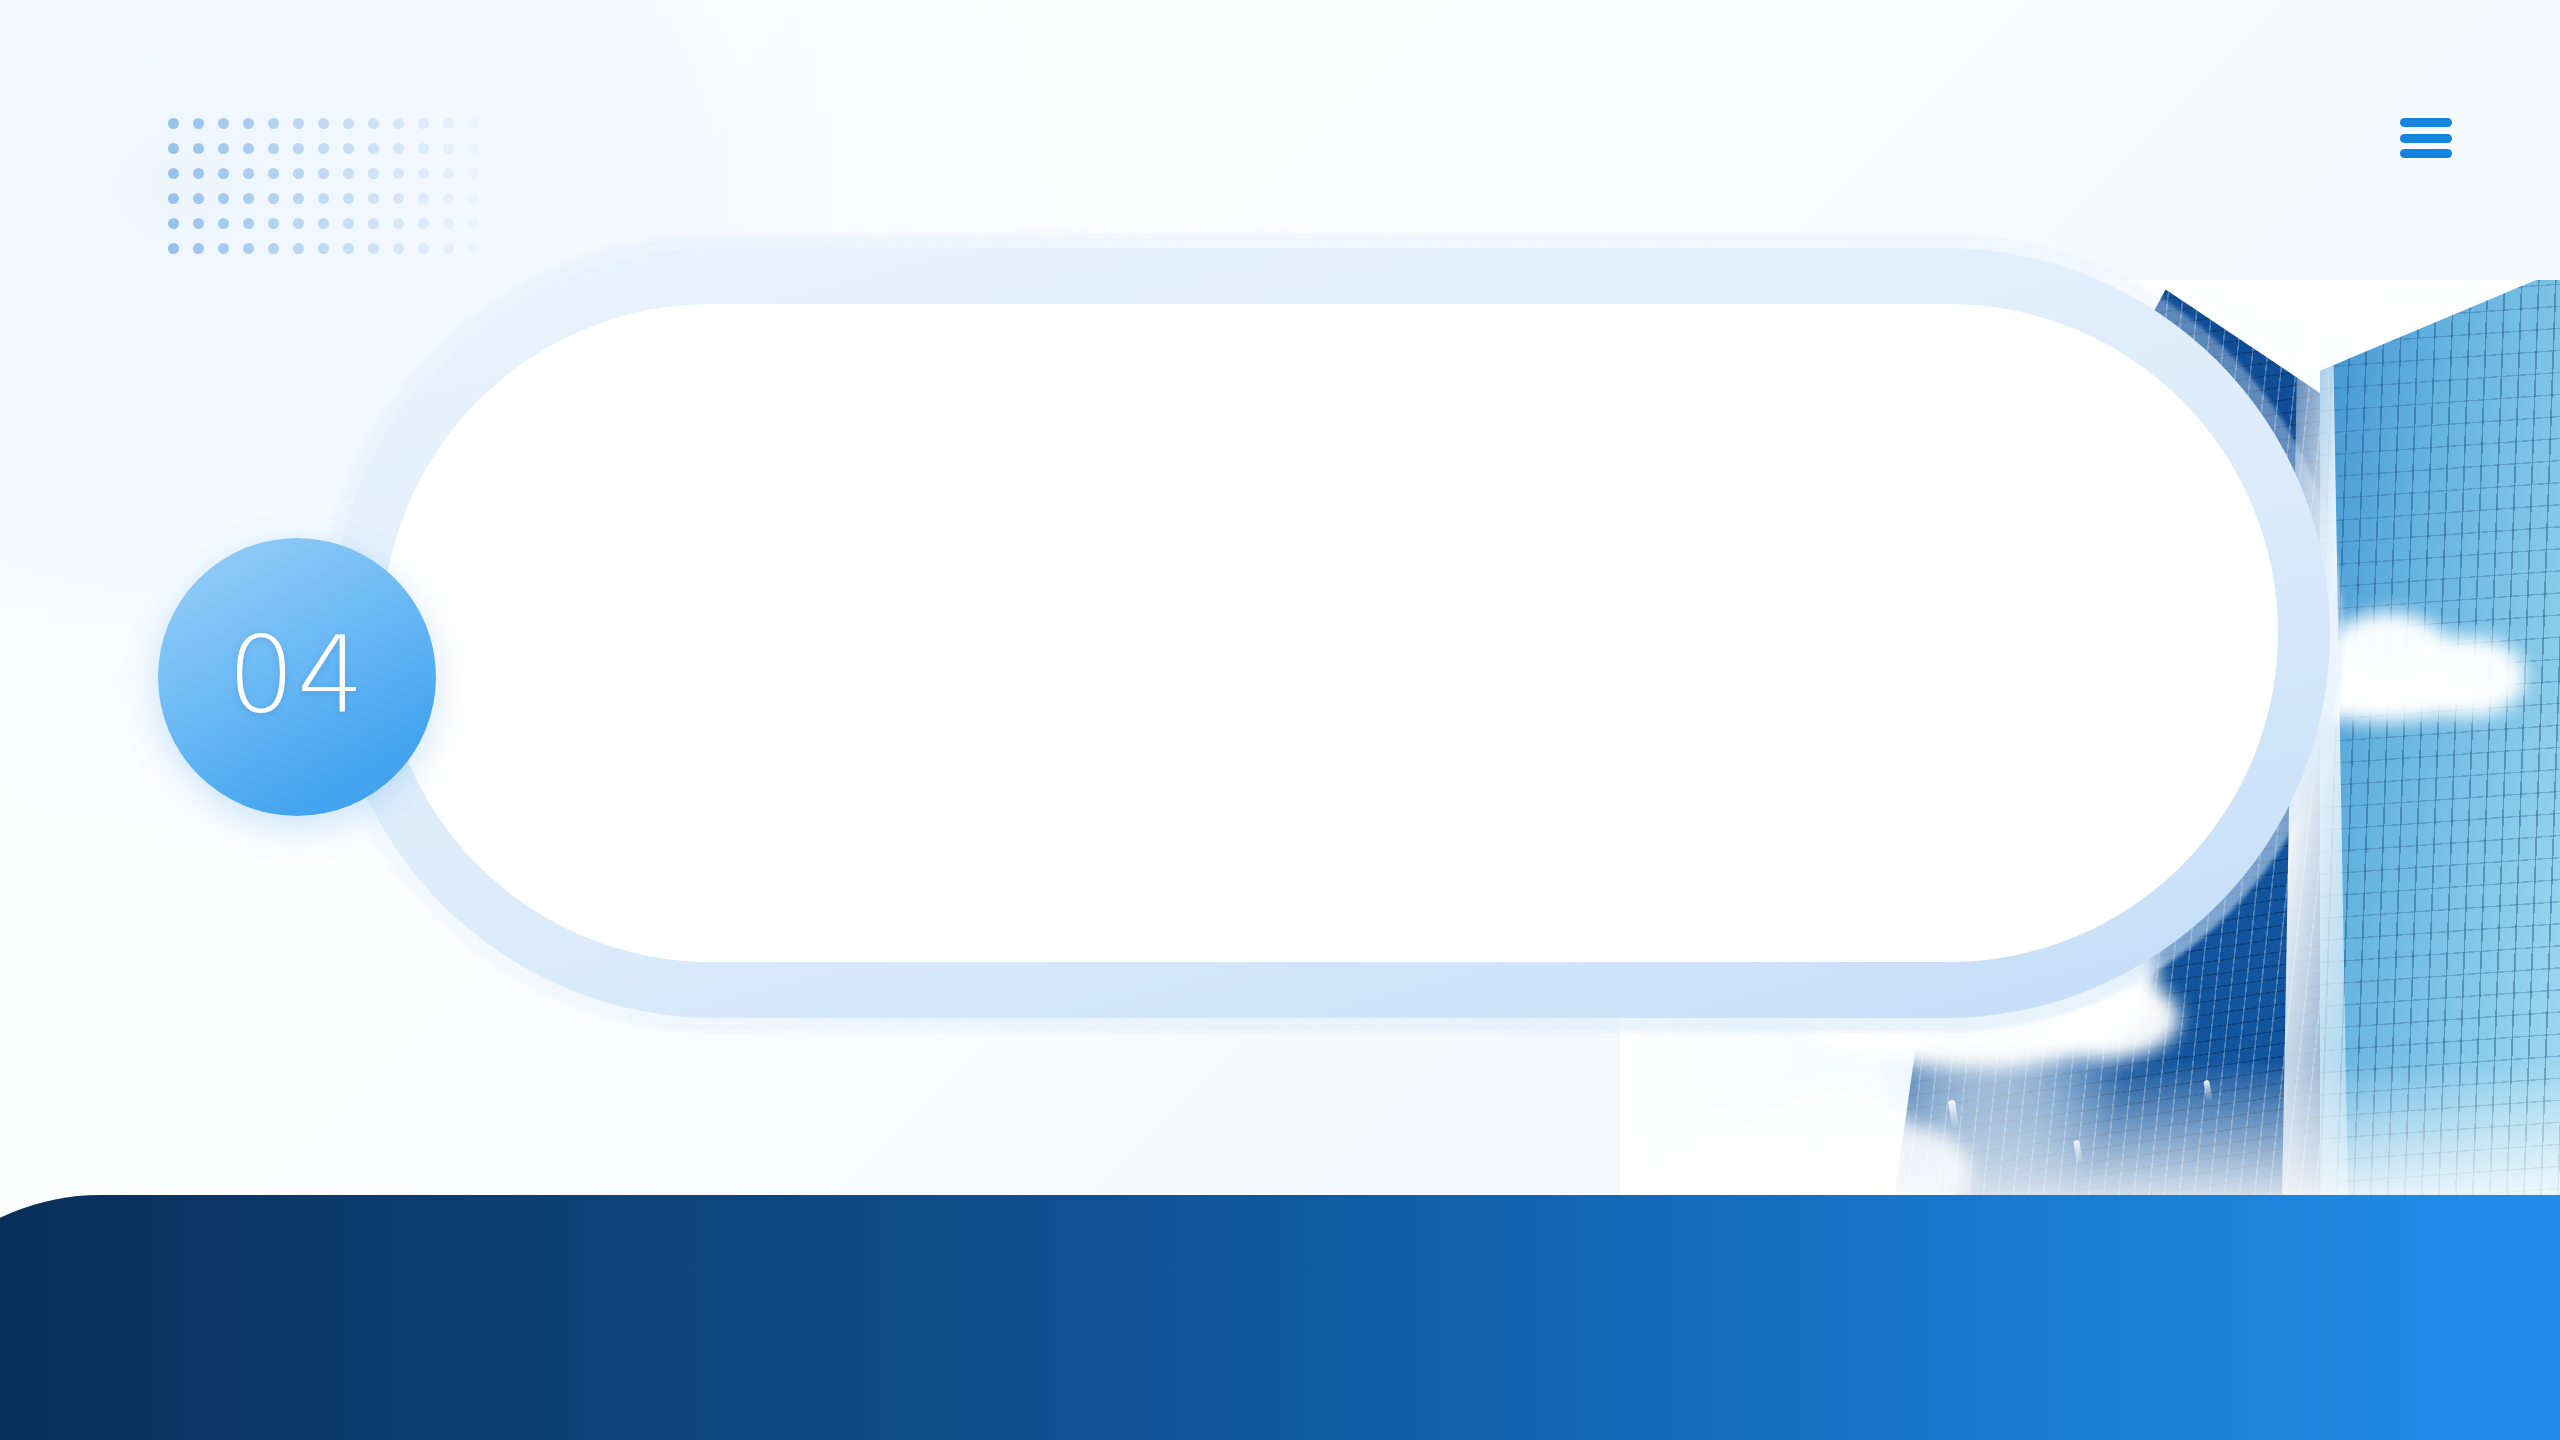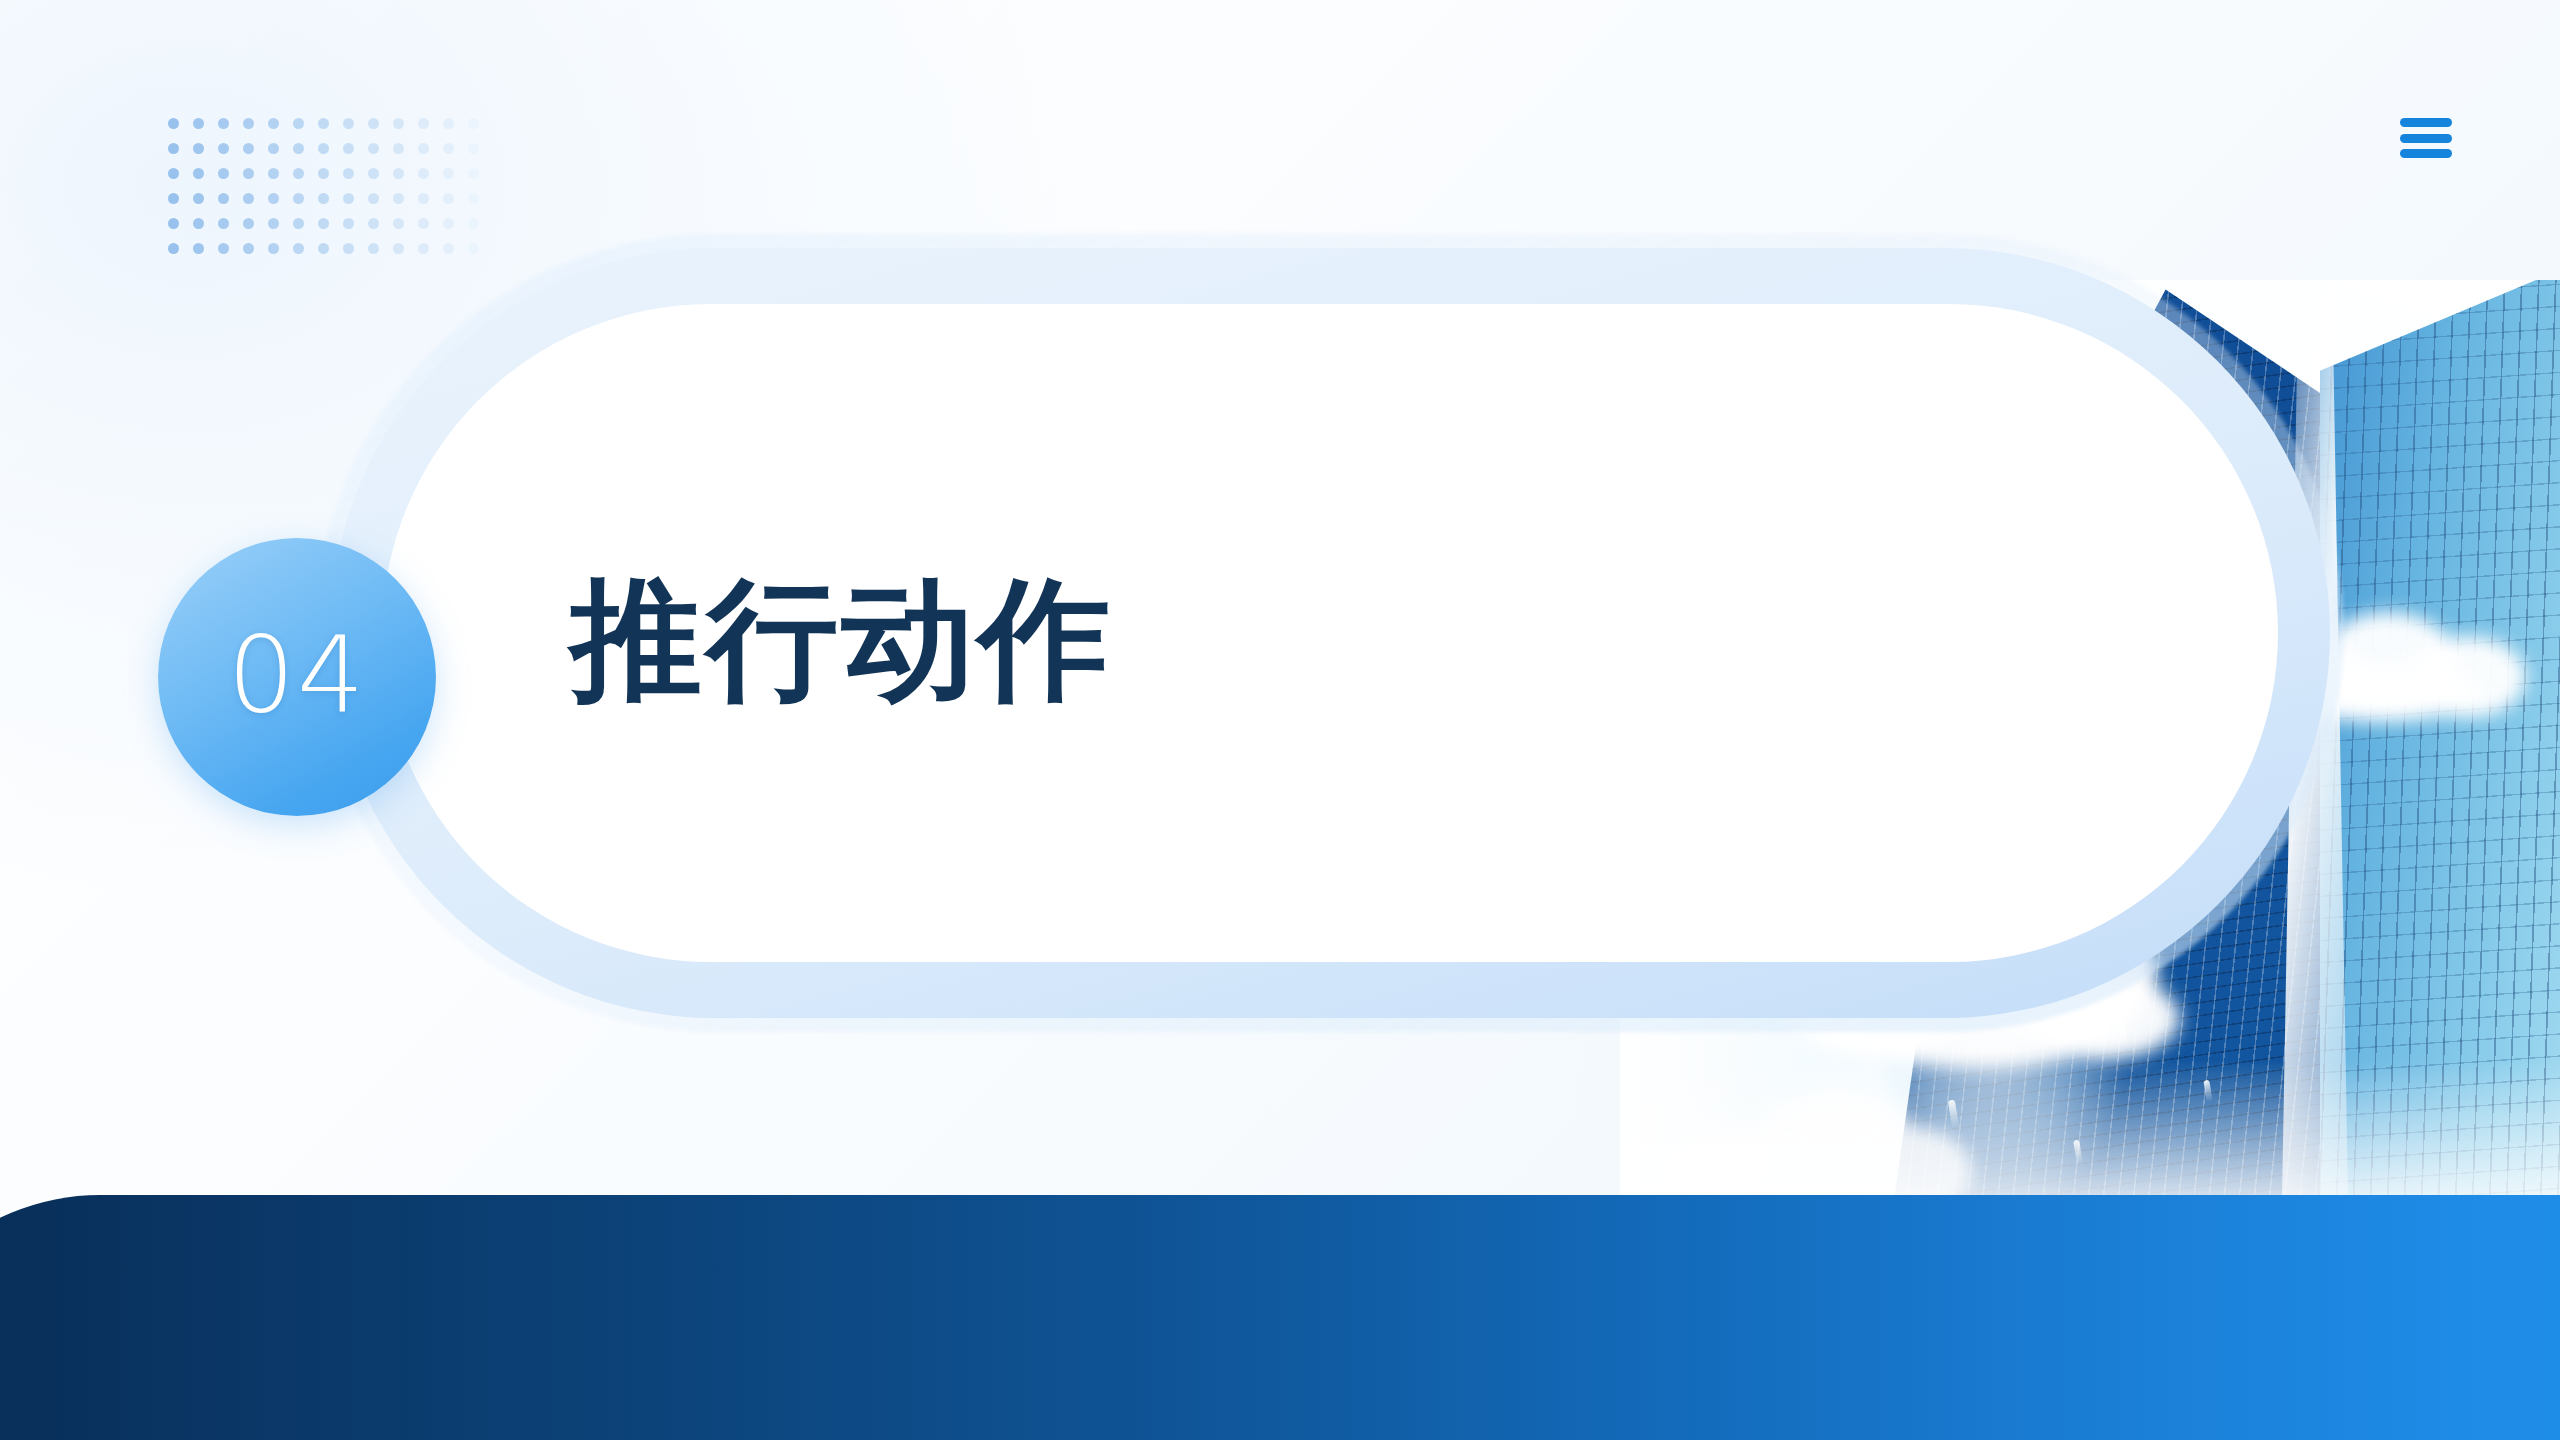--- a/index.html
+++ b/index.html
@@ -486,21 +486,20 @@
     <div id="title-card-glow"></div>
     <div id="title-card-ring">
       <div id="title-card"></div>
     </div>
   </div>
 
   <div id="number-badge">
     <span id="number-badge-label">04</span>
   </div>
 
-  <h1 id="section-heading" style="color: rgb(18, 52, 86);">推行动作</h1>
 
   <div id="menu-button">
     <span class="bar" style="background: rgb(20, 132, 220);"></span>
     <span class="bar short" style="background: rgb(20, 132, 220);"></span>
     <span class="bar" style="background: rgb(20, 132, 220);"></span>
   </div>
 
   <div id="bottom-band" style="background: linear-gradient(90deg, rgb(7, 43, 82) 0%, rgb(10, 53, 100) 12%, rgb(12, 67, 121) 28%, rgb(15, 83, 149) 46%, rgb(19, 105, 184) 64%, rgb(26, 125, 212) 80%, rgb(30, 139, 230) 94%, rgb(32, 144, 234) 100%);"></div>
 
 </div>

